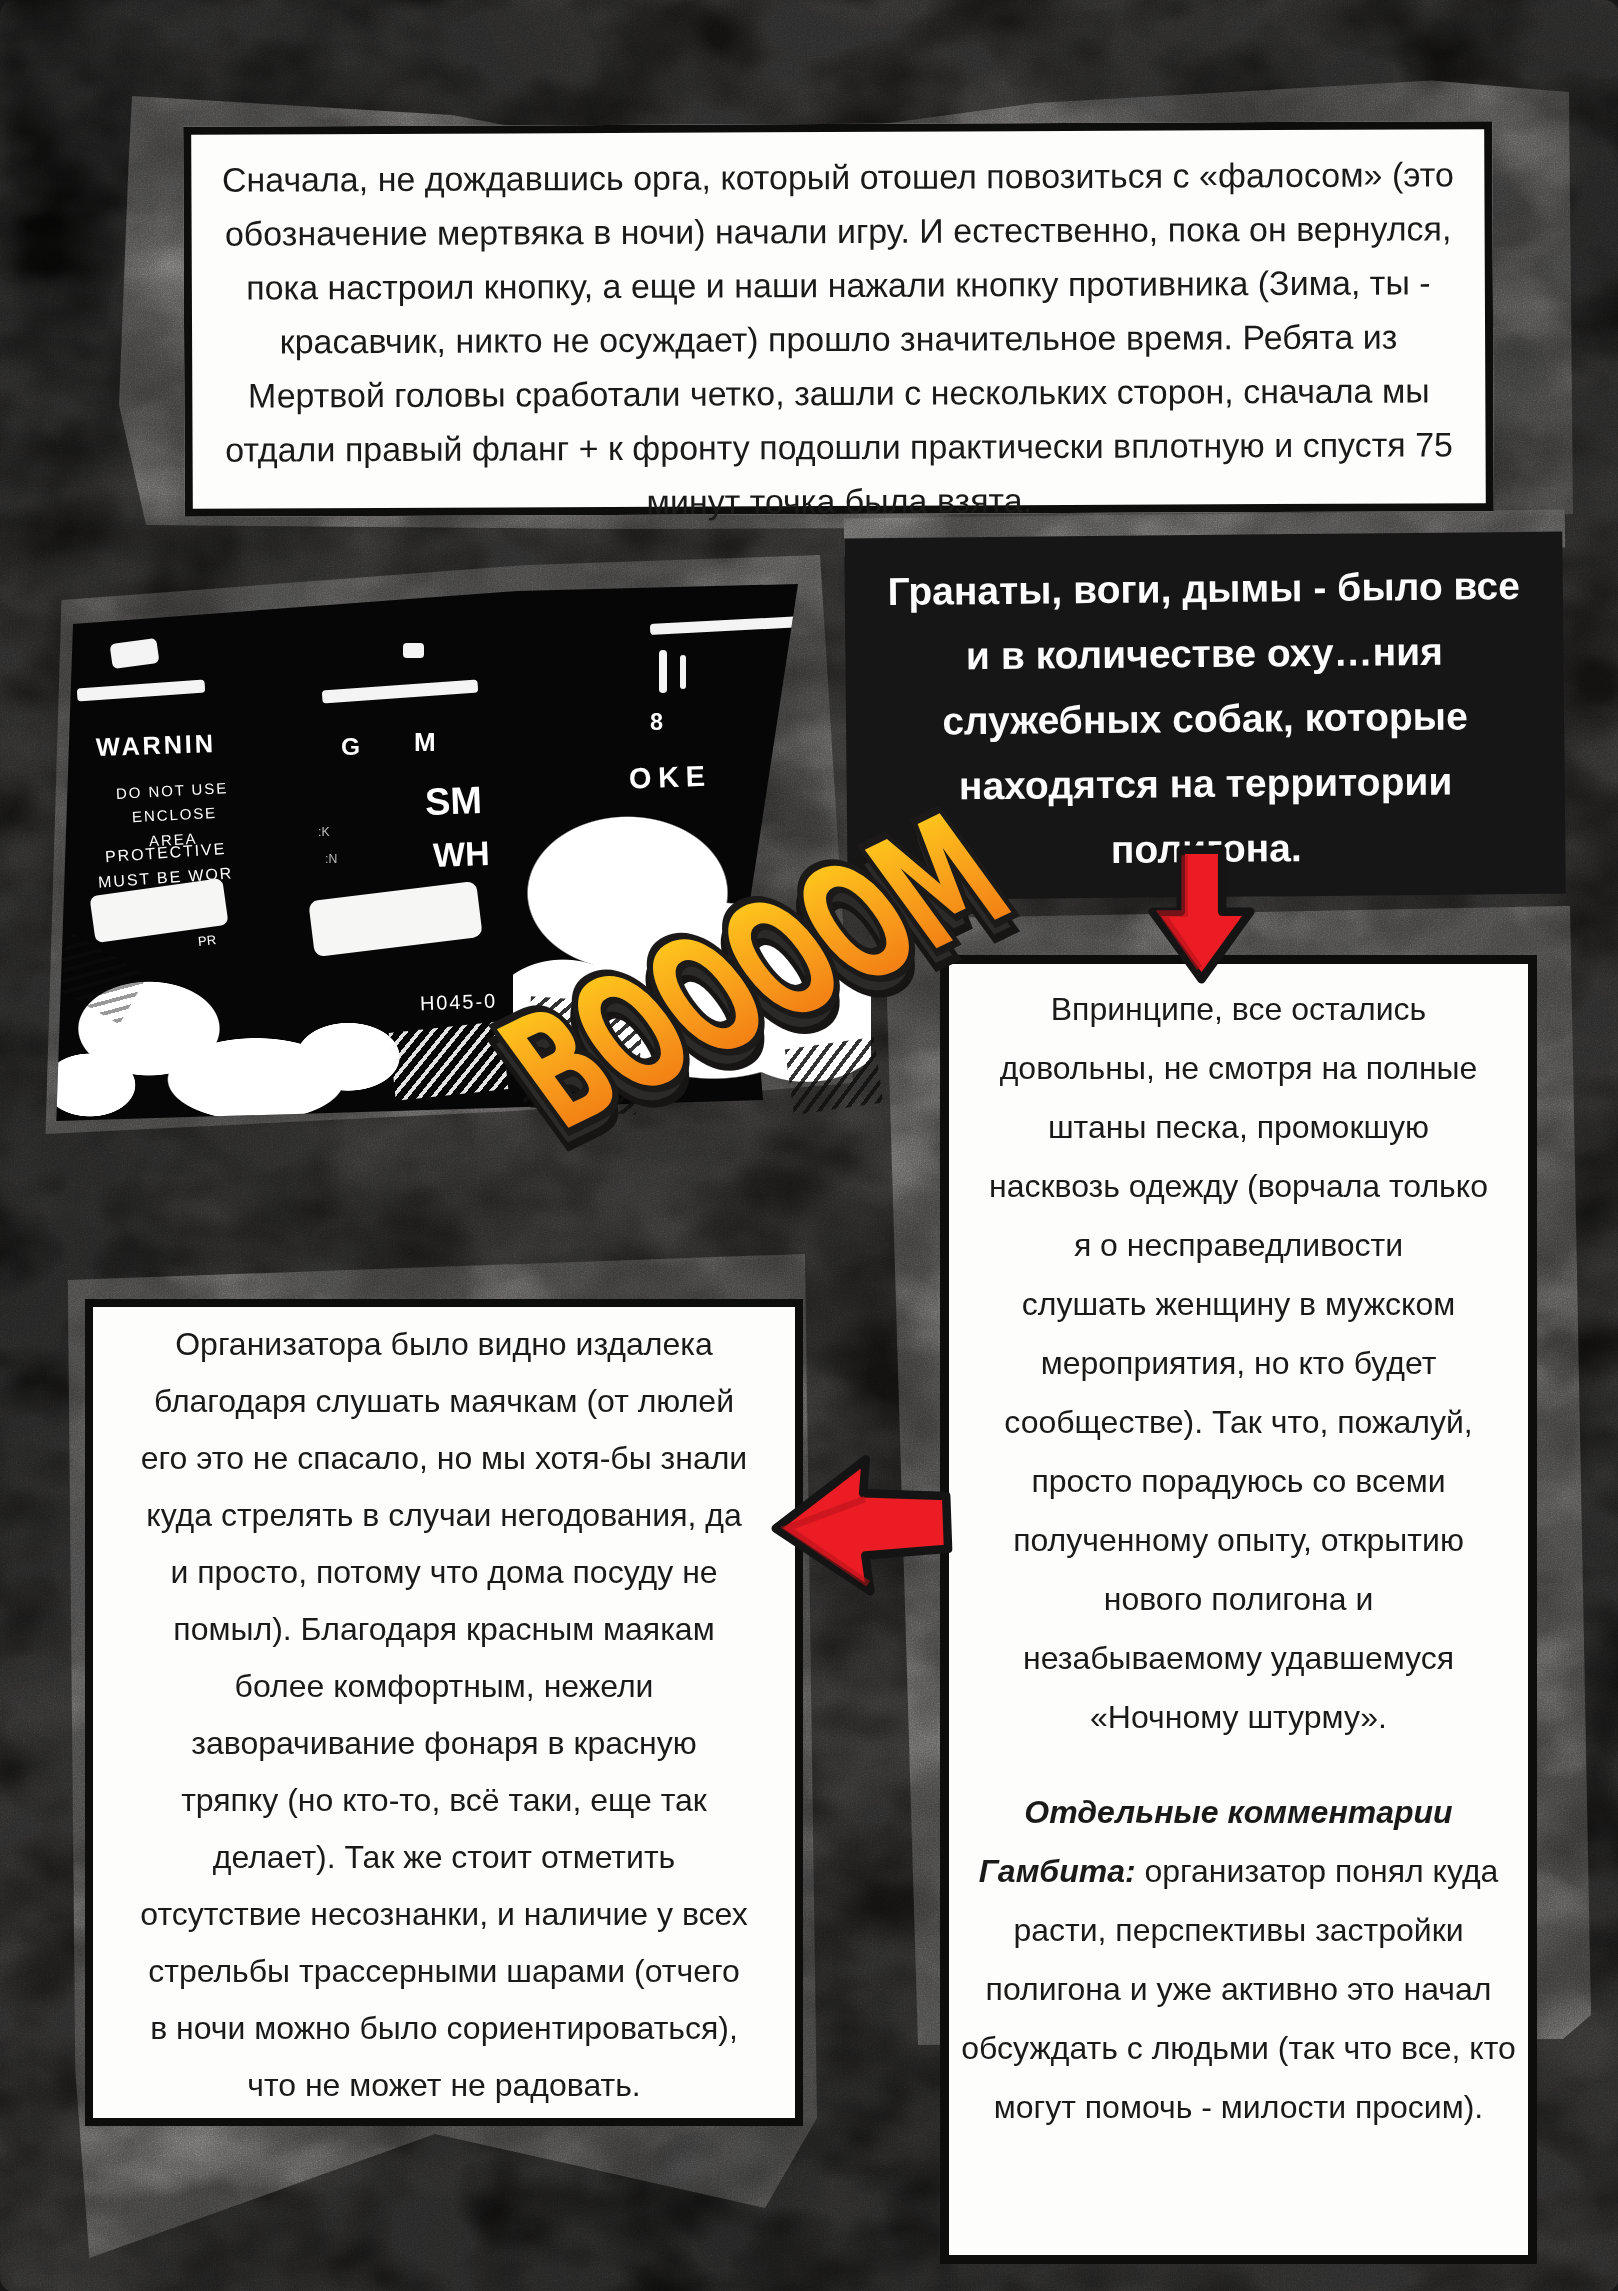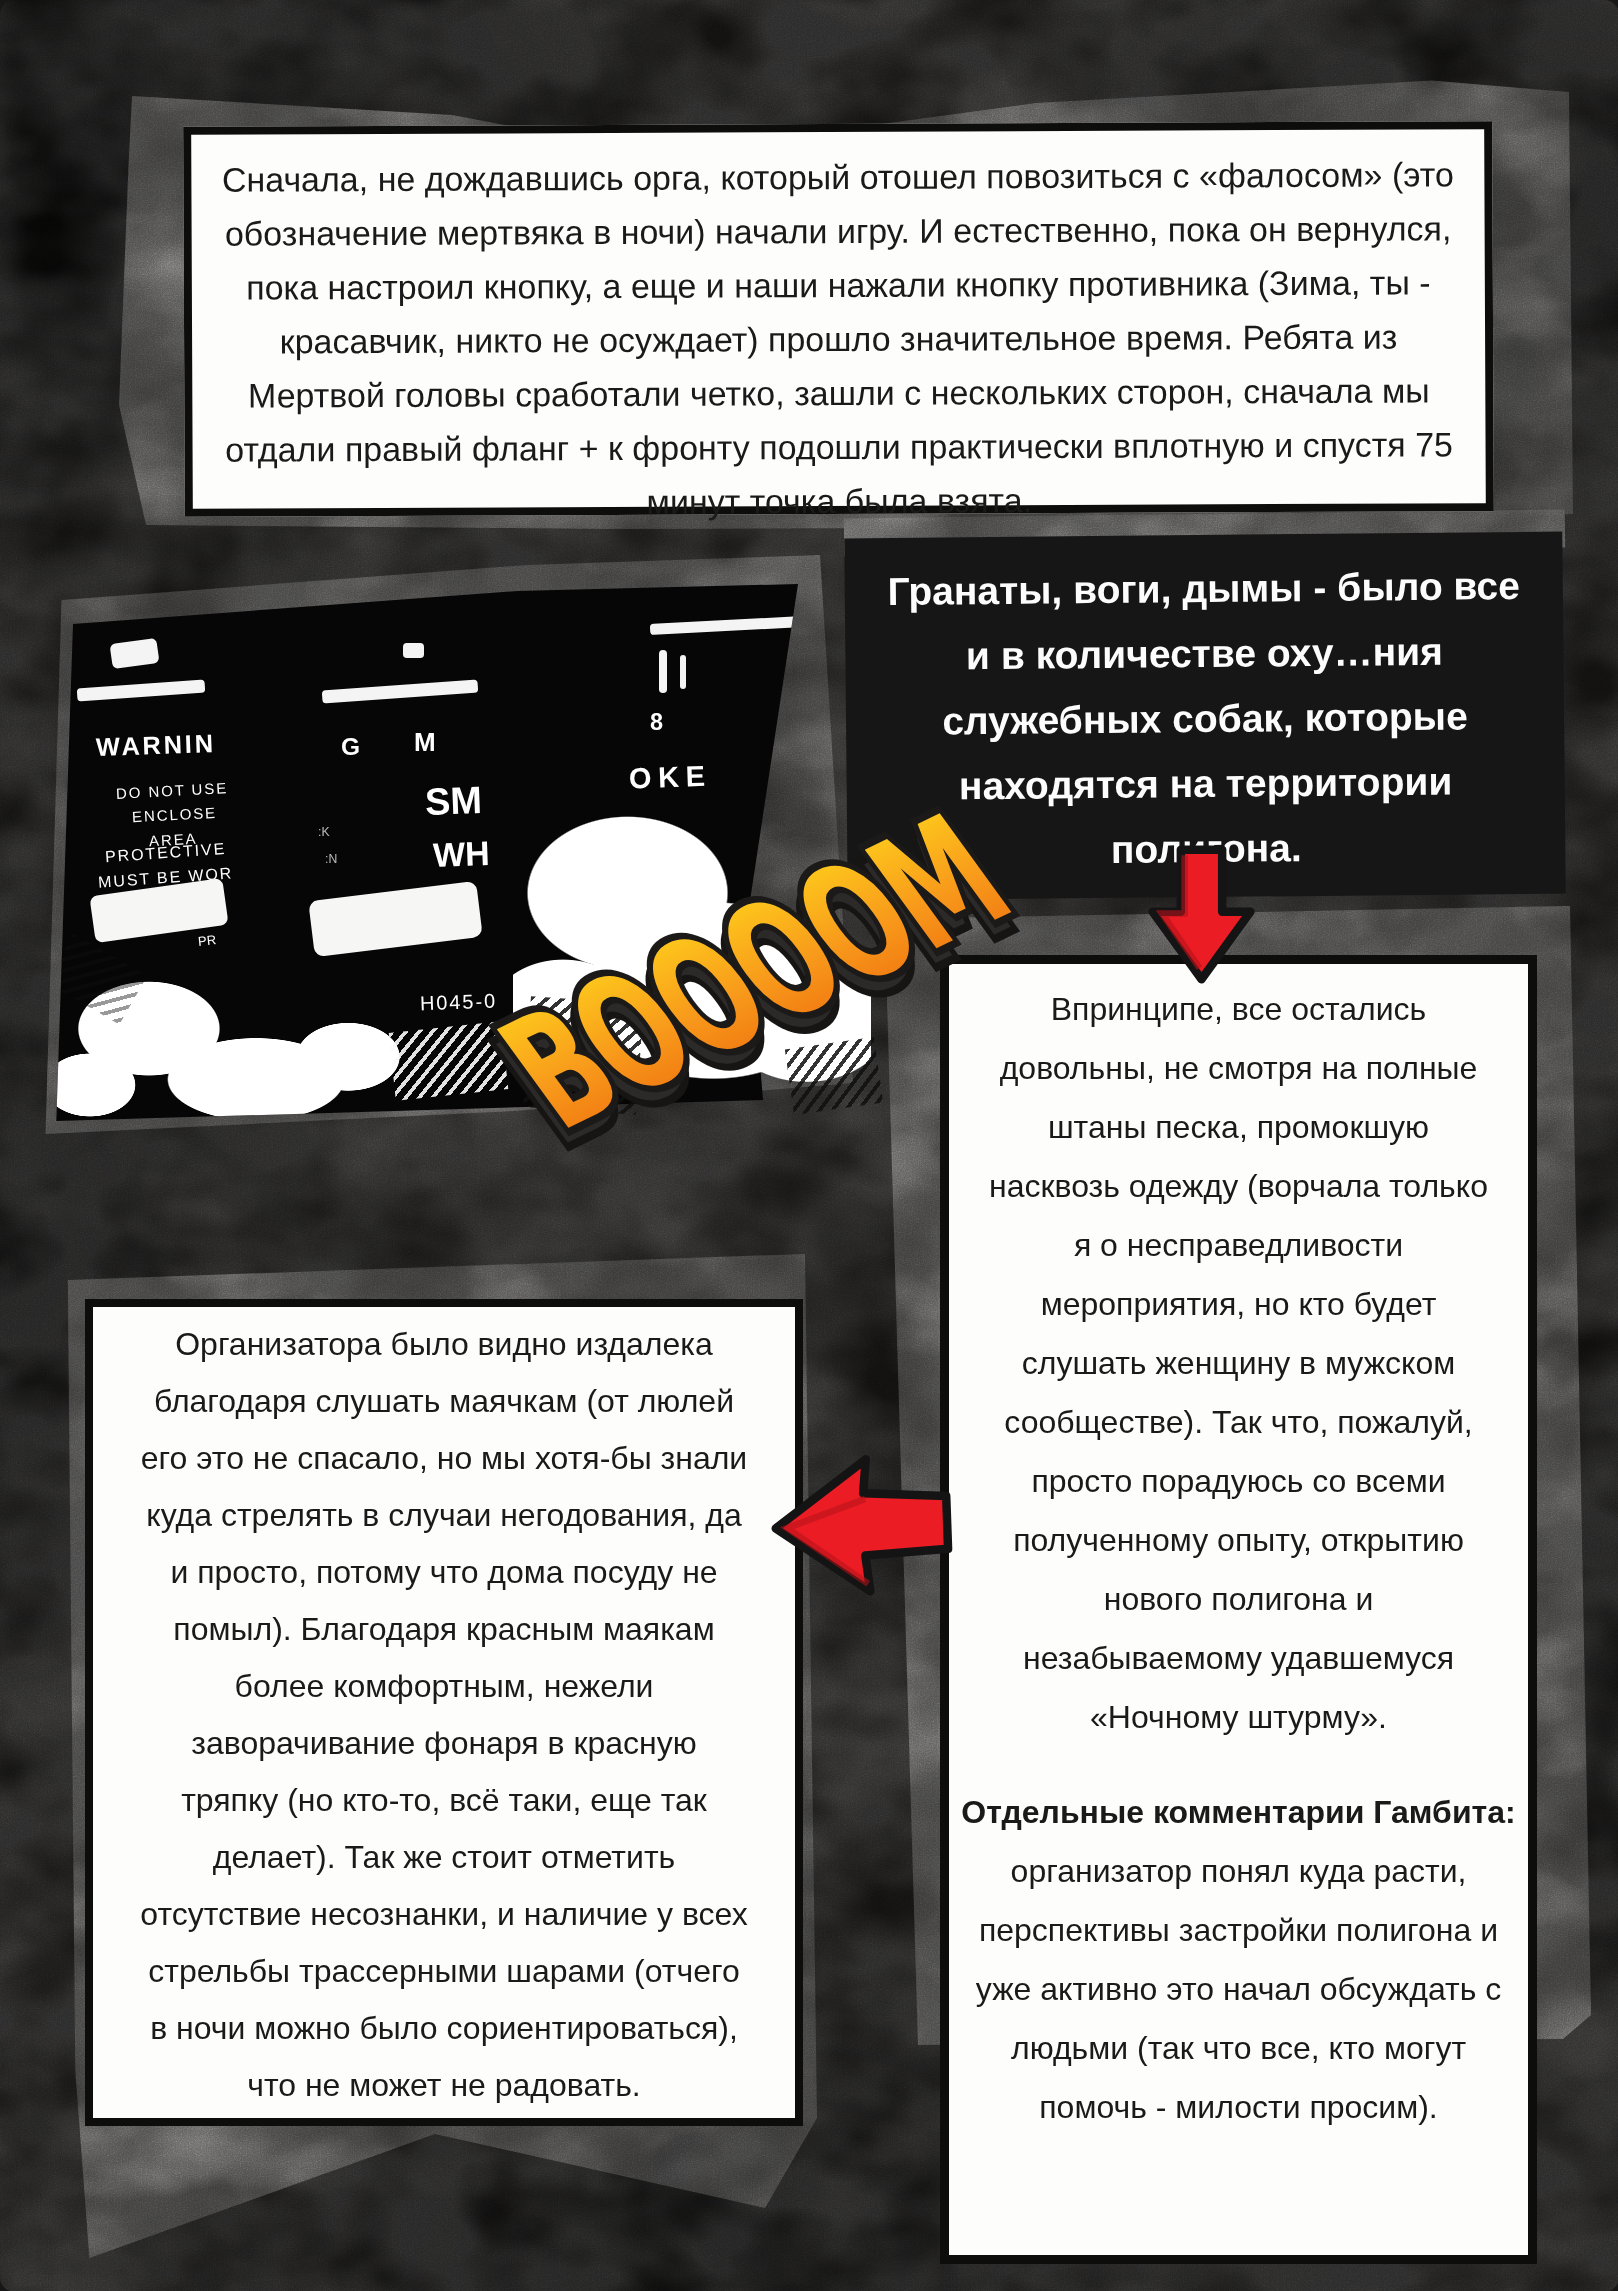--- a/index.html
+++ b/index.html
@@ -36,21 +36,21 @@
   .whitebox{background:#fdfdfc;border:8.5px solid #0d0d0c;box-sizing:border-box;
             color:#1a1a1a;text-align:center;}
   .line{white-space:nowrap;}
   #top-box{left:184px;top:124px;width:1309px;height:390px;transform:rotate(-.25deg);
            font-size:34px;line-height:54px;padding-top:18px;}
   #right-box{left:940px;top:955px;width:597px;height:1309px;border-width:9.4px;
              font-size:32px;line-height:59px;padding-top:16px;}
   #left-box{left:85px;top:1299px;width:718px;height:827px;
             font-size:32px;line-height:57px;padding-top:8.5px;}
   #right-box .para2{margin-top:36px;white-space:normal;padding:0 3.8px;}
-  .lead-bi{font-weight:bold;}
+  .lead-bi{font-weight:bold;font-style:italic;}
   
   #black-box{left:846px;top:535px;width:718px;height:362px;background:#161616;
     transform:rotate(-.55deg);color:#fcfcfc;font-weight:bold;text-align:center;
     font-size:39px;line-height:65px;padding-top:21px;box-sizing:border-box;}
   
   #photo{left:45px;top:556px;width:810px;height:610px;background:#060606;
     clip-path:polygon(28px 68px,473px 35px,753px 28px,703px 358px,718px 544px,11.3px 565px);}
   #photo .ptxt{position:absolute;color:#fff;}
   .rim{position:absolute;background:#f4f4f4;border-radius:3.8px;}
   .band{position:absolute;background:#f6f6f5;}
@@ -170,22 +170,22 @@
     <div class="line">находятся на территории</div>
     <div class="line">полигона.</div>
   </div>
 
   <div id="right-box" class="abs whitebox">
     <div class="line">Впринципе, все остались</div>
     <div class="line">довольны, не смотря на полные</div>
     <div class="line">штаны песка, промокшую</div>
     <div class="line">насквозь одежду (ворчала только</div>
     <div class="line">я о несправедливости</div>
+    <div class="line">слушать женщину в мужском</div>
     <div class="line">мероприятия, но кто будет</div>
-    <div class="line">слушать женщину в мужском</div>
     <div class="line">сообществе). Так что, пожалуй,</div>
     <div class="line">просто порадуюсь со всеми</div>
     <div class="line">полученному опыту, открытию</div>
     <div class="line">нового полигона и</div>
     <div class="line">незабываемому удавшемуся</div>
     <div class="line">«Ночному штурму».</div>
     <div class="para2">
       <span class="lead-bi">Отдельные комментарии Гамбита:</span><span> организатор понял куда расти, перспективы застройки полигона и уже активно это начал обсуждать с людьми (так что все, кто могут помочь - милости просим).</span>
     </div>
   </div>

